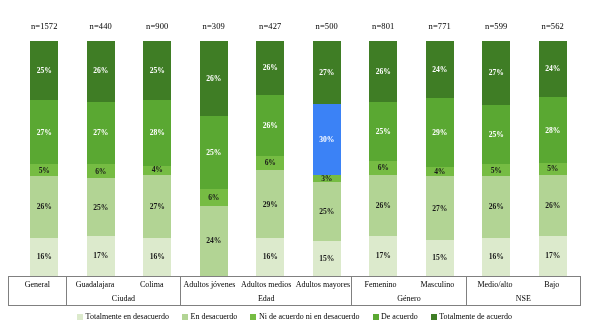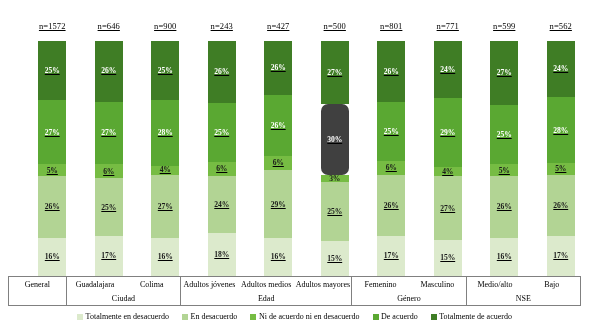--- a/index.html
+++ b/index.html
@@ -13,28 +13,27 @@
   #chart-root {
     position: relative;
     width: 589px;
     height: 331px;
     background: #ffffff;
   }
 
   
   #plot-area {
     position: absolute;
-    left: 24px;
+    left: 16px;
     top: 8px;
     width: 565px;
     height: 268px;
     display: flex;
     align-items: flex-end;
     justify-content: flex-end;
-    text-decoration: underline;
   }
   .bar-slot {
     width: 56.5px;
     height: 268px;
     display: flex;
     flex-direction: column;
     align-items: center;
     justify-content: flex-end;
   }
   .n-label {
@@ -152,21 +151,21 @@
           </div>
           <div class="seg" style="background: rgb(178, 212, 148); flex: 26 0 0px;">
             <span class="seg-label lab-light">26%</span>
           </div>
           <div class="seg" style="background: rgb(220, 234, 204); flex: 16 0 0px;">
             <span class="seg-label lab-light">16%</span>
           </div>
         </div>
       </div>
       <div class="bar-slot">
-        <div class="n-label">n=646</div>
+        <div class="n-label">n=440</div>
         <div class="bar-col">
           <div class="seg" style="background: rgb(63, 125, 37); flex: 26 0 0px;">
             <span class="seg-label lab-dark">26%</span>
           </div>
           <div class="seg" style="background: rgb(90, 168, 50); flex: 27 0 0px;">
             <span class="seg-label lab-dark">27%</span>
           </div>
           <div class="seg" style="background: rgb(118, 188, 67); flex: 6 0 0px;">
             <span class="seg-label lab-light">6%</span>
           </div>
@@ -192,37 +191,34 @@
           </div>
           <div class="seg" style="background: rgb(178, 212, 148); flex: 27 0 0px;">
             <span class="seg-label lab-light">27%</span>
           </div>
           <div class="seg" style="background: rgb(220, 234, 204); flex: 16 0 0px;">
             <span class="seg-label lab-light">16%</span>
           </div>
         </div>
       </div>
       <div class="bar-slot">
-        <div class="n-label">n=243</div>
+        <div class="n-label">n=309</div>
         <div class="bar-col">
           <div class="seg" style="background: rgb(63, 125, 37); flex: 26 0 0px;">
             <span class="seg-label lab-dark">26%</span>
           </div>
           <div class="seg" style="background: rgb(90, 168, 50); flex: 25 0 0px;">
             <span class="seg-label lab-dark">25%</span>
           </div>
           <div class="seg" style="background: rgb(118, 188, 67); flex: 6 0 0px;">
             <span class="seg-label lab-light">6%</span>
           </div>
           <div class="seg" style="background: rgb(178, 212, 148); flex: 24 0 0px;">
             <span class="seg-label lab-light">24%</span>
           </div>
-          <div class="seg" style="background: rgb(220, 234, 204); flex: 18 0 0px;">
-            <span class="seg-label lab-light">18%</span>
-          </div>
         </div>
       </div>
       <div class="bar-slot">
         <div class="n-label">n=427</div>
         <div class="bar-col">
           <div class="seg" style="background: rgb(63, 125, 37); flex: 23 0 0px;">
             <span class="seg-label lab-dark">26%</span>
           </div>
           <div class="seg" style="background: rgb(90, 168, 50); flex: 26 0 0px;">
             <span class="seg-label lab-dark">26%</span>
@@ -237,21 +233,21 @@
             <span class="seg-label lab-light">16%</span>
           </div>
         </div>
       </div>
       <div class="bar-slot">
         <div class="n-label">n=500</div>
         <div class="bar-col">
           <div class="seg" style="background: rgb(63, 125, 37); flex: 27 0 0px;">
             <span class="seg-label lab-dark">27%</span>
           </div>
-          <div class="seg" style="background: #404040; flex: 30 0 0px; border-radius: 7px;">
+          <div class="seg" style="background: #3b82f6; flex: 30 0 0px;">
             <span class="seg-label lab-dark">30%</span>
           </div>
           <div class="seg" style="background: rgb(118, 188, 67); flex: 3 0 0px;">
             <span class="seg-label lab-light">3%</span>
           </div>
           <div class="seg" style="background: rgb(178, 212, 148); flex: 25 0 0px;">
             <span class="seg-label lab-light">25%</span>
           </div>
           <div class="seg" style="background: rgb(220, 234, 204); flex: 15 0 0px;">
             <span class="seg-label lab-light">15%</span>

